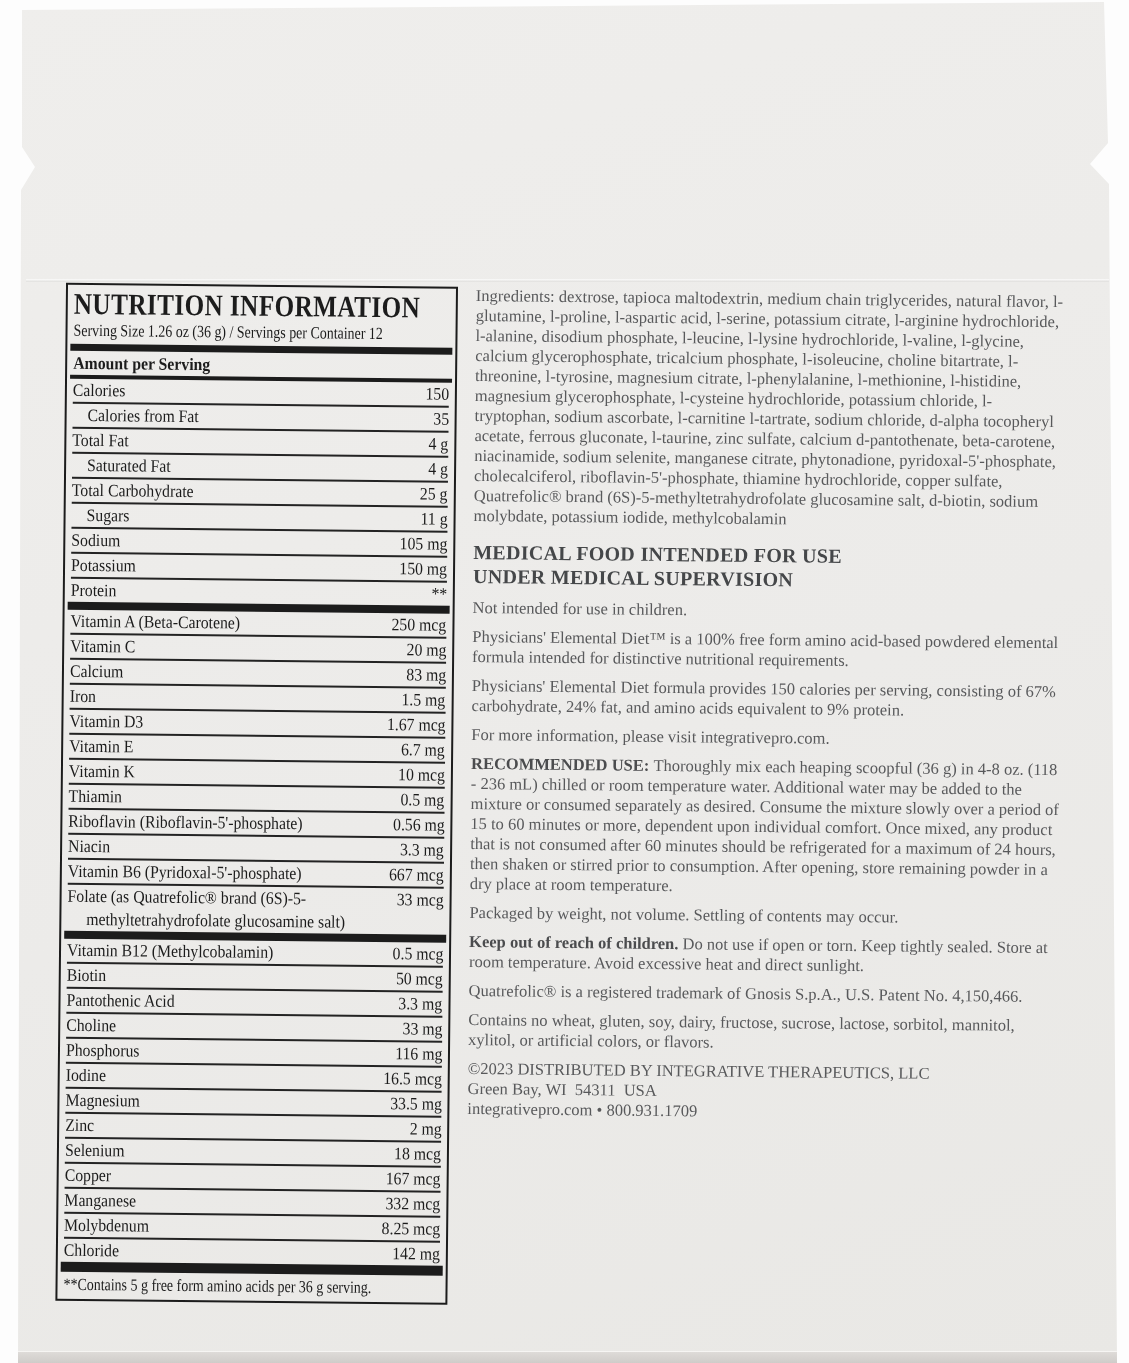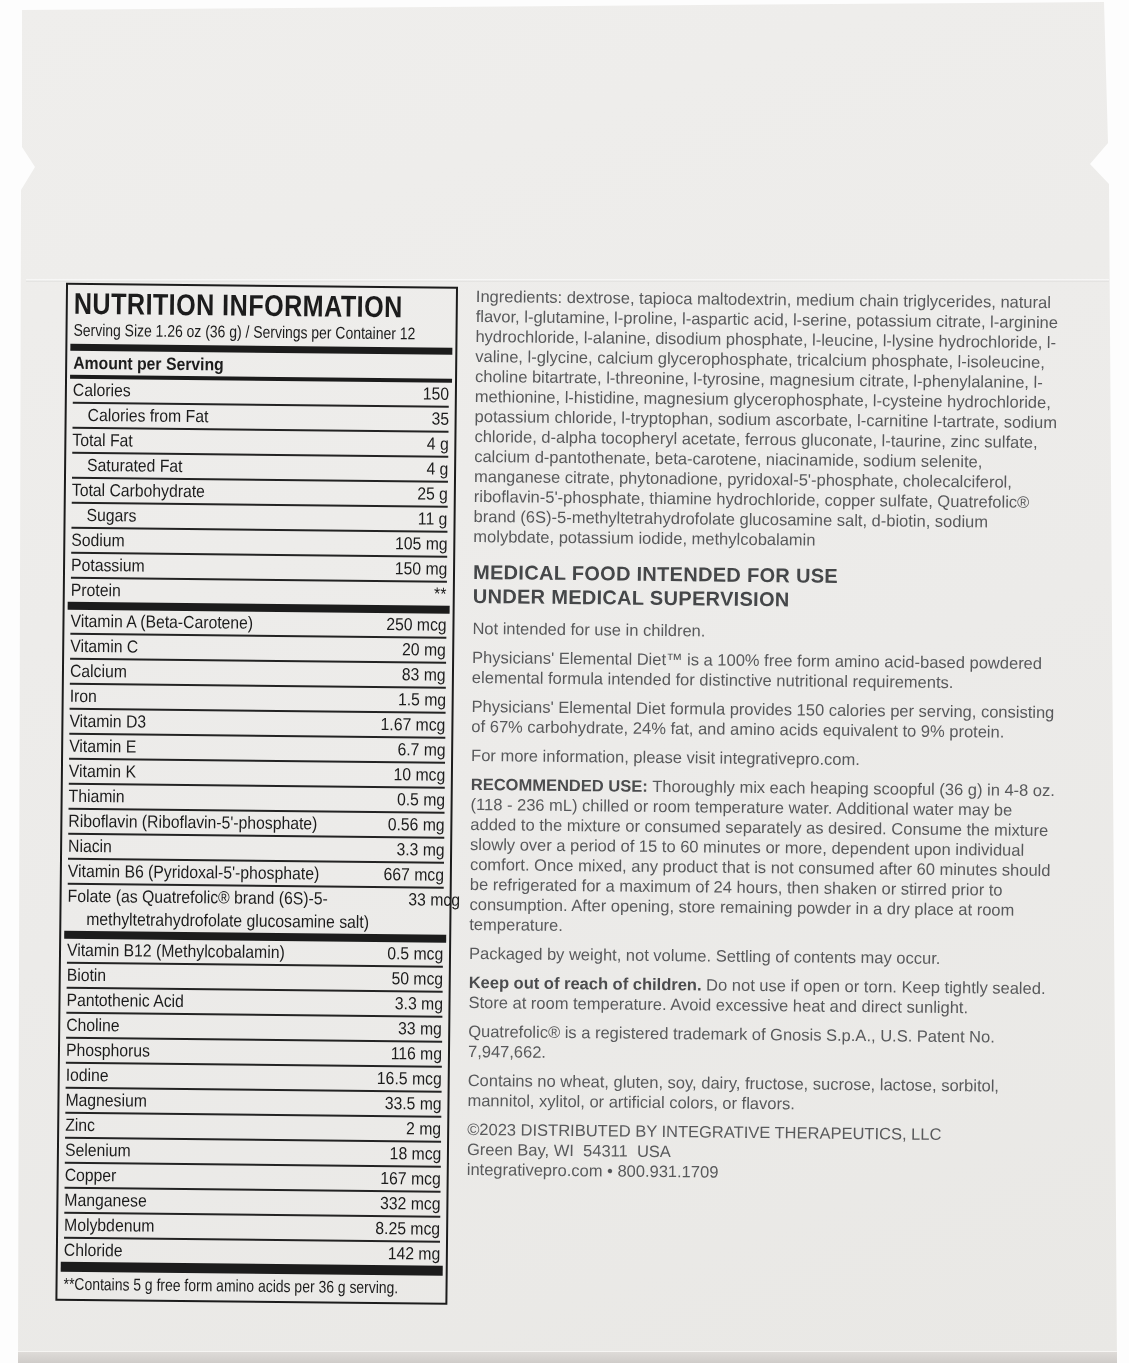--- a/index.html
+++ b/index.html
@@ -7,20 +7,21 @@
     width:1129px; height:1363px; position:relative; overflow:hidden;
     background:#fdfdfd;
     font-family:"Liberation Sans", sans-serif;
   }
   
   .package {
     position:absolute; inset:0;
     background:linear-gradient(160deg,#efeeec 0%,#ecebe9 55%,#e9e8e5 100%);
     clip-path:polygon(22px 10px,1104px 2px,1108px 143px,1090px 164px,1109px 184px,
                       1117px 1363px,18px 1363px,21px 190px,35px 167px,22px 147px);
+    font-family:Liberation Serif, serif;
   }
   .crease {
     position:absolute; left:26px; right:20px; top:279px; height:3px;
     background:linear-gradient(to bottom, rgba(255,255,255,.8), rgba(0,0,0,.06));
   }
   .seam {
     position:absolute; left:18px; right:12px; bottom:0; height:11px;
     background:linear-gradient(#dedbd8,#cbc8c5);
     border-top:1px solid #f6f5f3;
   }
@@ -230,21 +231,21 @@
     <section class="info" id="info-col">
         <p class="body"><span>Ingredients: dextrose, tapioca maltodextrin, medium chain triglycerides, natural flavor, l-glutamine, l-proline, l-aspartic acid, l-serine, potassium citrate, l-arginine hydrochloride, l-alanine, disodium phosphate, l-leucine, l-lysine hydrochloride, l-valine, l-glycine, calcium glycerophosphate, tricalcium phosphate, l-isoleucine, choline bitartrate, l-threonine, l-tyrosine, magnesium citrate, l-phenylalanine, l-methionine, l-histidine, magnesium glycerophosphate, l-cysteine hydrochloride, potassium chloride, l-tryptophan, sodium ascorbate, l-carnitine l-tartrate, sodium chloride, d-alpha tocopheryl acetate, ferrous gluconate, l-taurine, zinc sulfate, calcium d-pantothenate, beta-carotene, niacinamide, sodium selenite, manganese citrate, phytonadione, pyridoxal-5'-phosphate, cholecalciferol, riboflavin-5'-phosphate, thiamine hydrochloride, copper sulfate, Quatrefolic® brand (6S)-5-methyltetrahydrofolate glucosamine salt, d-biotin, sodium molybdate, potassium iodide, methylcobalamin</span></p>
         <p class="heading"><span>MEDICAL FOOD INTENDED FOR USE</span><br><span>UNDER MEDICAL SUPERVISION</span></p>
         <p class="body"><span>Not intended for use in children.</span></p>
         <p class="body"><span>Physicians' Elemental Diet™ is a 100% free form amino acid-based powdered elemental formula intended for distinctive nutritional requirements.</span></p>
         <p class="body"><span>Physicians' Elemental Diet formula provides 150 calories per serving, consisting of 67% carbohydrate, 24% fat, and amino acids equivalent to 9% protein.</span></p>
         <p class="body"><span>For more information, please visit integrativepro.com.</span></p>
         <p class="body"><span class="b">RECOMMENDED USE: </span><span>Thoroughly mix each heaping scoopful (36 g) in 4-8 oz. (118 - 236 mL) chilled or room temperature water. Additional water may be added to the mixture or consumed separately as desired. Consume the mixture slowly over a period of 15 to 60 minutes or more, dependent upon individual comfort. Once mixed, any product that is not consumed after 60 minutes should be refrigerated for a maximum of 24 hours, then shaken or stirred prior to consumption. After opening, store remaining powder in a dry place at room temperature.</span></p>
         <p class="body"><span>Packaged by weight, not volume. Settling of contents may occur.</span></p>
         <p class="body"><span class="b">Keep out of reach of children. </span><span>Do not use if open or torn. Keep tightly sealed. Store at room temperature. Avoid excessive heat and direct sunlight.</span></p>
-        <p class="body"><span>Quatrefolic® is a registered trademark of Gnosis S.p.A., U.S. Patent No. 7,947,662.</span></p>
+        <p class="body"><span>Quatrefolic® is a registered trademark of Gnosis S.p.A., U.S. Patent No. 4,150,466.</span></p>
         <p class="body"><span>Contains no wheat, gluten, soy, dairy, fructose, sucrose, lactose, sorbitol, mannitol, xylitol, or artificial colors, or flavors.</span></p>
         <p class="body pre"><span>©2023 DISTRIBUTED BY INTEGRATIVE THERAPEUTICS, LLC</span><br><span>Green Bay, WI  54311  USA</span><br><span>integrativepro.com • 800.931.1709</span></p>
       </section>
 
   </div>
 
   <div class="seam" style="background: linear-gradient(rgb(222, 219, 216), rgb(207, 204, 201));"></div>
 </div>
 
 </body></html>

